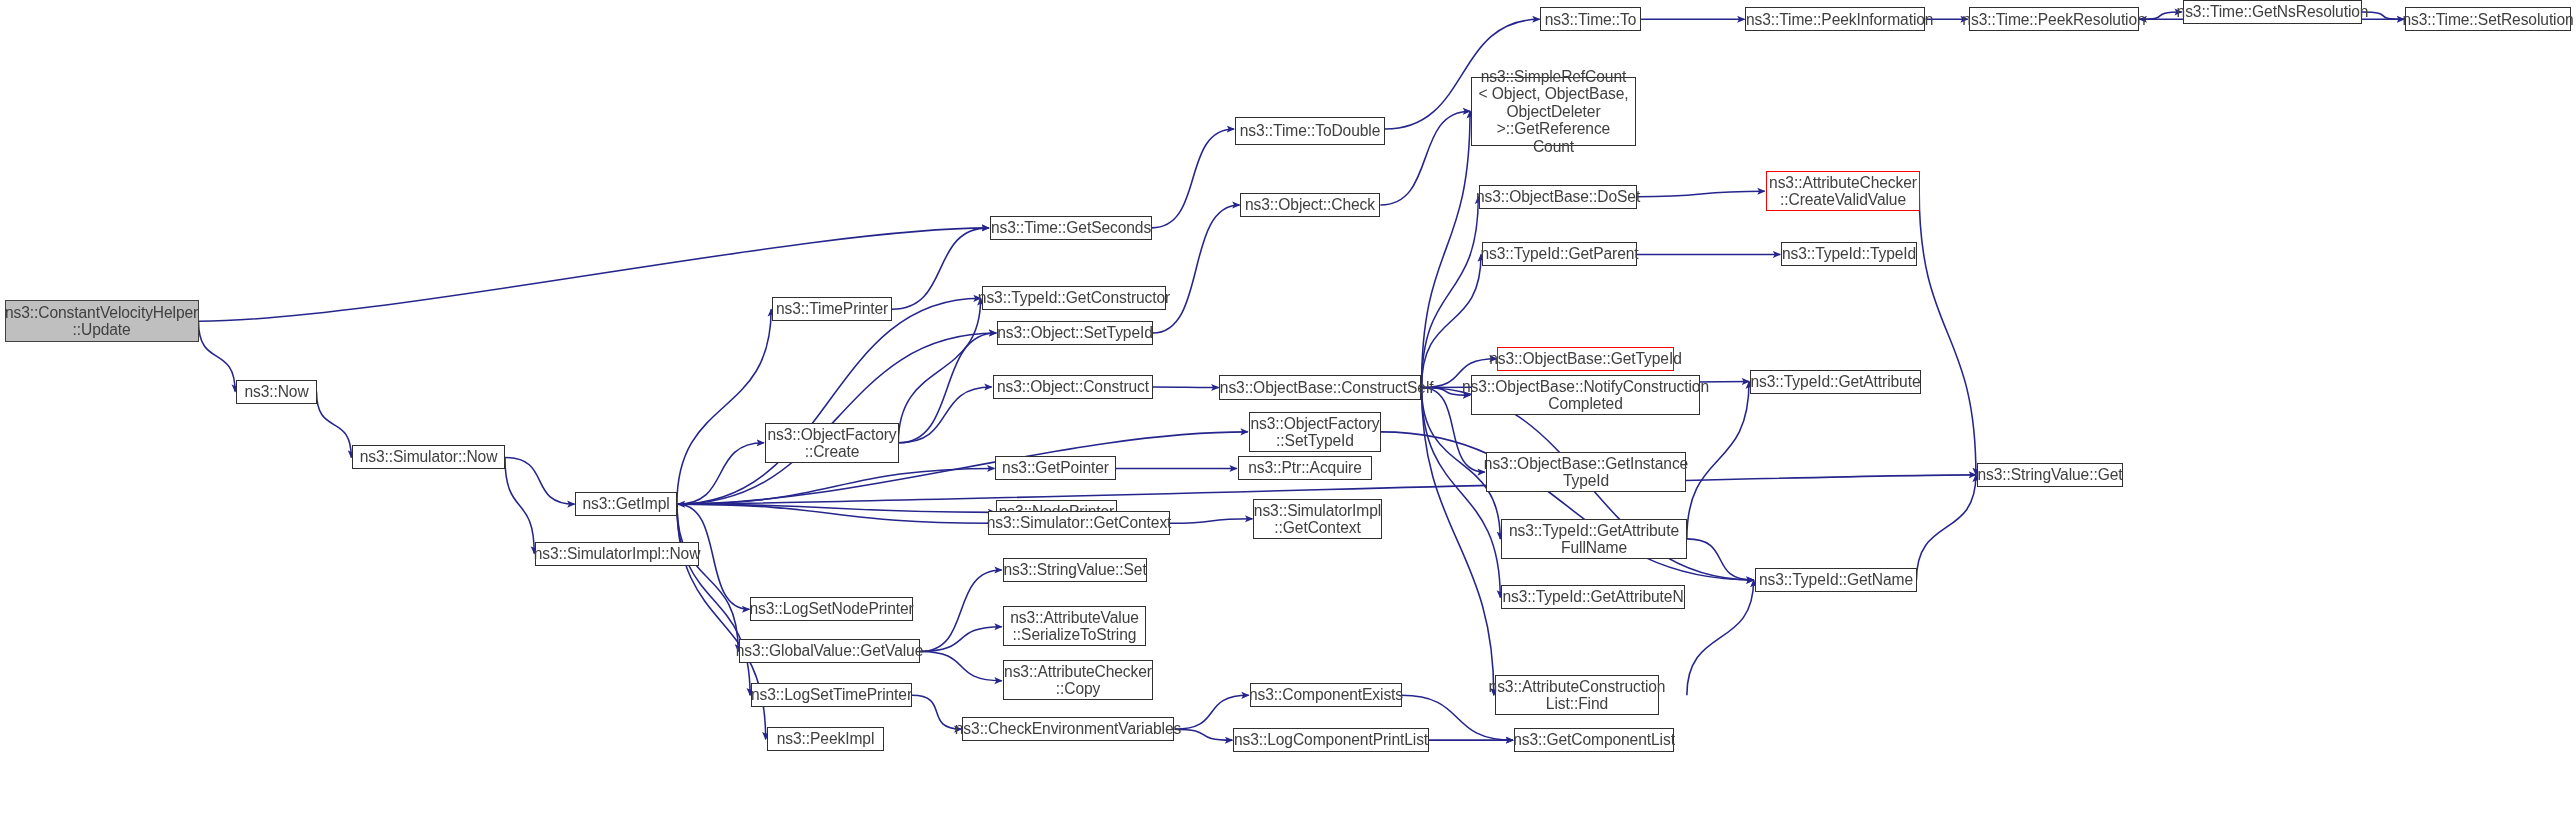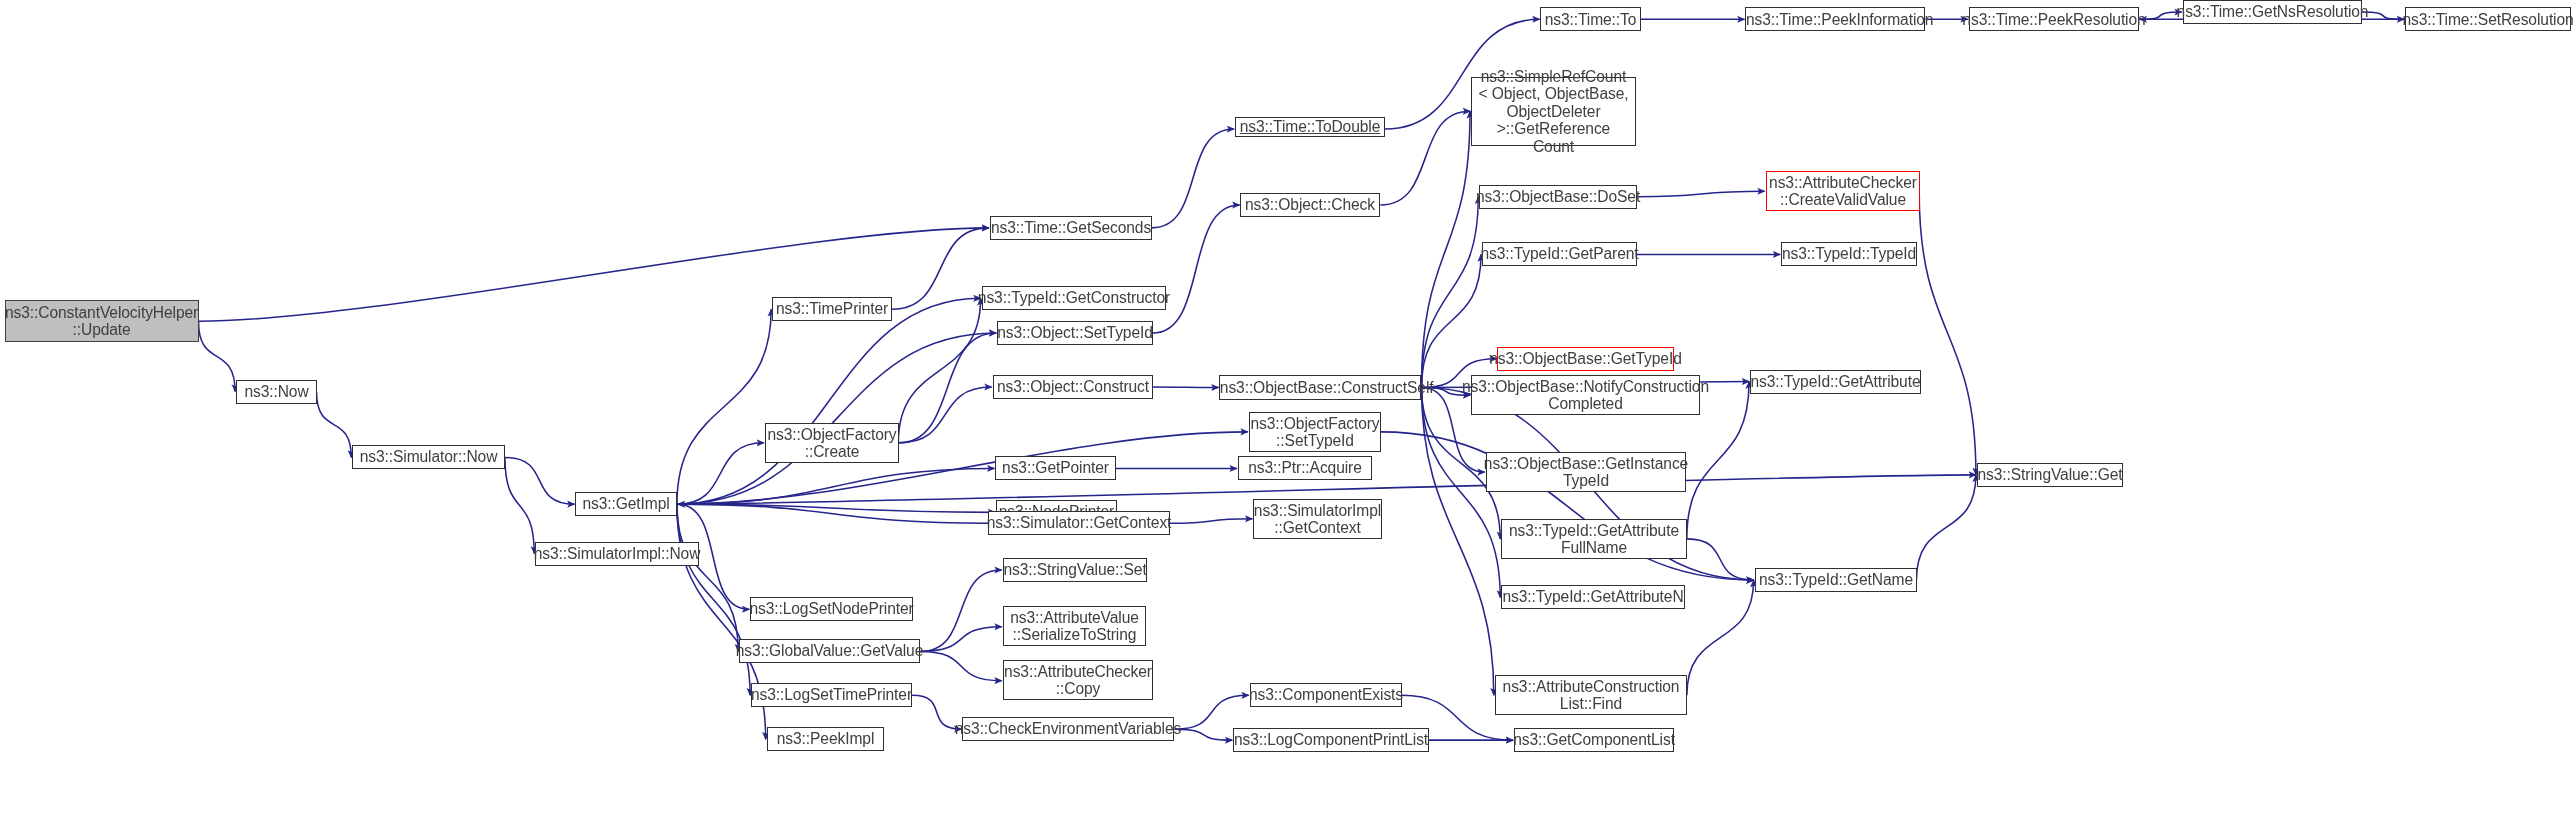--- a/index.html
+++ b/index.html
@@ -115,21 +115,21 @@
       <div class="node thin" style="left: 352px; top: 445px; width: 153px; height: 24px;">ns3::Simulator::Now</div>
       <div class="node thin" style="left: 575px; top: 492px; width: 102px; height: 24px;">ns3::GetImpl</div>
       <div class="node thin" style="left: 535px; top: 542px; width: 164px; height: 24px;">ns3::SimulatorImpl::Now</div>
       <div class="node thin" style="left: 772px; top: 297px; width: 120px; height: 24px;">ns3::TimePrinter</div>
       <div class="node thin" style="left: 765px; top: 423px; width: 134px; height: 40px;">ns3::ObjectFactory
 ::Create</div>
       <div class="node thin" style="left: 990px; top: 216px; width: 162px; height: 24px;">ns3::Time::GetSeconds</div>
       <div class="node thin" style="left: 982px; top: 286px; width: 184px; height: 24px;">ns3::TypeId::GetConstructor</div>
       <div class="node thin" style="left: 997px; top: 321px; width: 156px; height: 24px;">ns3::Object::SetTypeId</div>
       <div class="node thin" style="left: 993px; top: 375px; width: 160px; height: 24px;">ns3::Object::Construct</div>
-      <div class="node thin" style="left: 1235px; top: 117px; width: 150px; height: 20px; text-decoration: underline;">ns3::Time::ToDouble</div>
+      <div class="node thin" style="left: 1235px; top: 117px; width: 150px; height: 28px;">ns3::Time::ToDouble</div>
       <div class="node thin" style="left: 1240px; top: 193px; width: 140px; height: 24px;">ns3::Object::Check</div>
       <div class="node thin" style="left: 1219px; top: 375px; width: 202px; height: 25px; padding-left: 17px;">ns3::ObjectBase::ConstructSelf</div>
       <div class="node thin" style="left: 1249px; top: 412px; width: 132px; height: 40px;">ns3::ObjectFactory
 ::SetTypeId</div>
       <div class="node thin" style="left: 1253px; top: 499px; width: 129px; height: 40px;">ns3::SimulatorImpl
 ::GetContext</div>
       <div class="node thin" style="left: 995px; top: 456px; width: 121px; height: 24px;">ns3::GetPointer</div>
       <div class="node thin" style="left: 1238px; top: 456px; width: 134px; height: 24px;">ns3::Ptr::Acquire</div>
       <div class="node thin" style="left: 996px; top: 500px; width: 121px; height: 24px;">ns3::NodePrinter</div>
       <div class="node thin" style="left: 988px; top: 511px; width: 182px; height: 24px;">ns3::Simulator::GetContext</div>
@@ -143,21 +143,21 @@
 ::CreateValidValue</div>
       <div class="node thin" style="left: 1781px; top: 242px; width: 136px; height: 24px;">ns3::TypeId::TypeId</div>
       <div class="node hl" style="left: 1497px; top: 347px; width: 177px; height: 24px;">ns3::ObjectBase::GetTypeId</div>
       <div class="node thin" style="left: 1471px; top: 375px; width: 229px; height: 40px;">ns3::ObjectBase::NotifyConstruction
 Completed</div>
       <div class="node thin" style="left: 1486px; top: 452px; width: 200px; height: 40px;">ns3::ObjectBase::GetInstance
 TypeId</div>
       <div class="node thin" style="left: 1501px; top: 519px; width: 186px; height: 40px;">ns3::TypeId::GetAttribute
 FullName</div>
       <div class="node thin" style="left: 1501px; top: 585px; width: 184px; height: 24px;">ns3::TypeId::GetAttributeN</div>
-      <div class="node thin" style="left: 1495px; top: 675px; width: 192px; height: 40px;">ns3::AttributeConstruction
+      <div class="node thin" style="left: 1495px; top: 675px; width: 164px; height: 40px;">ns3::AttributeConstruction
 List::Find</div>
       <div class="node thin" style="left: 1750px; top: 370px; width: 171px; height: 24px;">ns3::TypeId::GetAttribute</div>
       <div class="node thin" style="left: 1755px; top: 568px; width: 162px; height: 24px;">ns3::TypeId::GetName</div>
       <div class="node thin" style="left: 1977px; top: 463px; width: 146px; height: 24px;">ns3::StringValue::Get</div>
       <div class="node thin" style="left: 1003px; top: 558px; width: 144px; height: 24px;">ns3::StringValue::Set</div>
       <div class="node thin" style="left: 1003px; top: 606px; width: 143px; height: 40px;">ns3::AttributeValue
 ::SerializeToString</div>
       <div class="node thin" style="left: 1003px; top: 660px; width: 150px; height: 40px;">ns3::AttributeChecker
 ::Copy</div>
       <div class="node thin" style="left: 750px; top: 597px; width: 163px; height: 24px;">ns3::LogSetNodePrinter</div>

